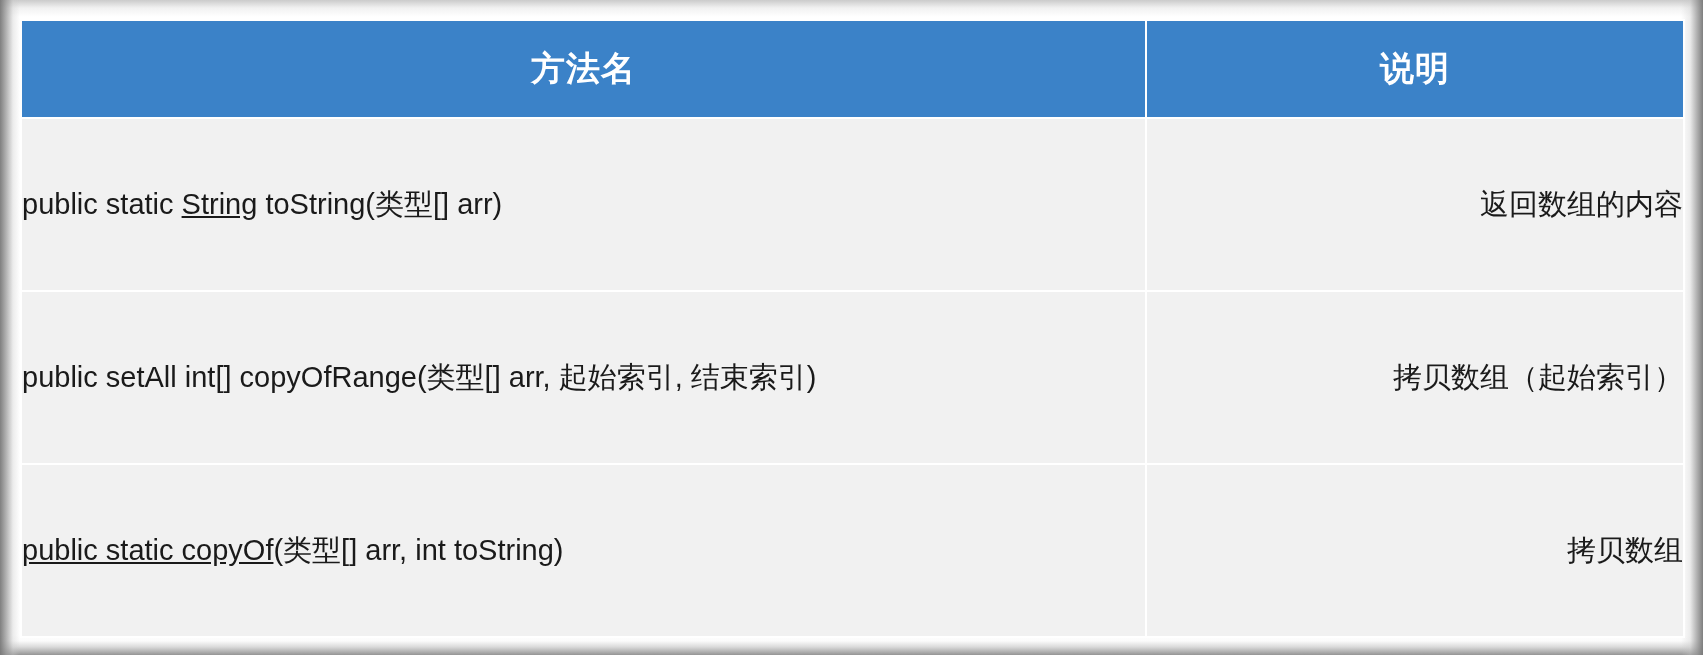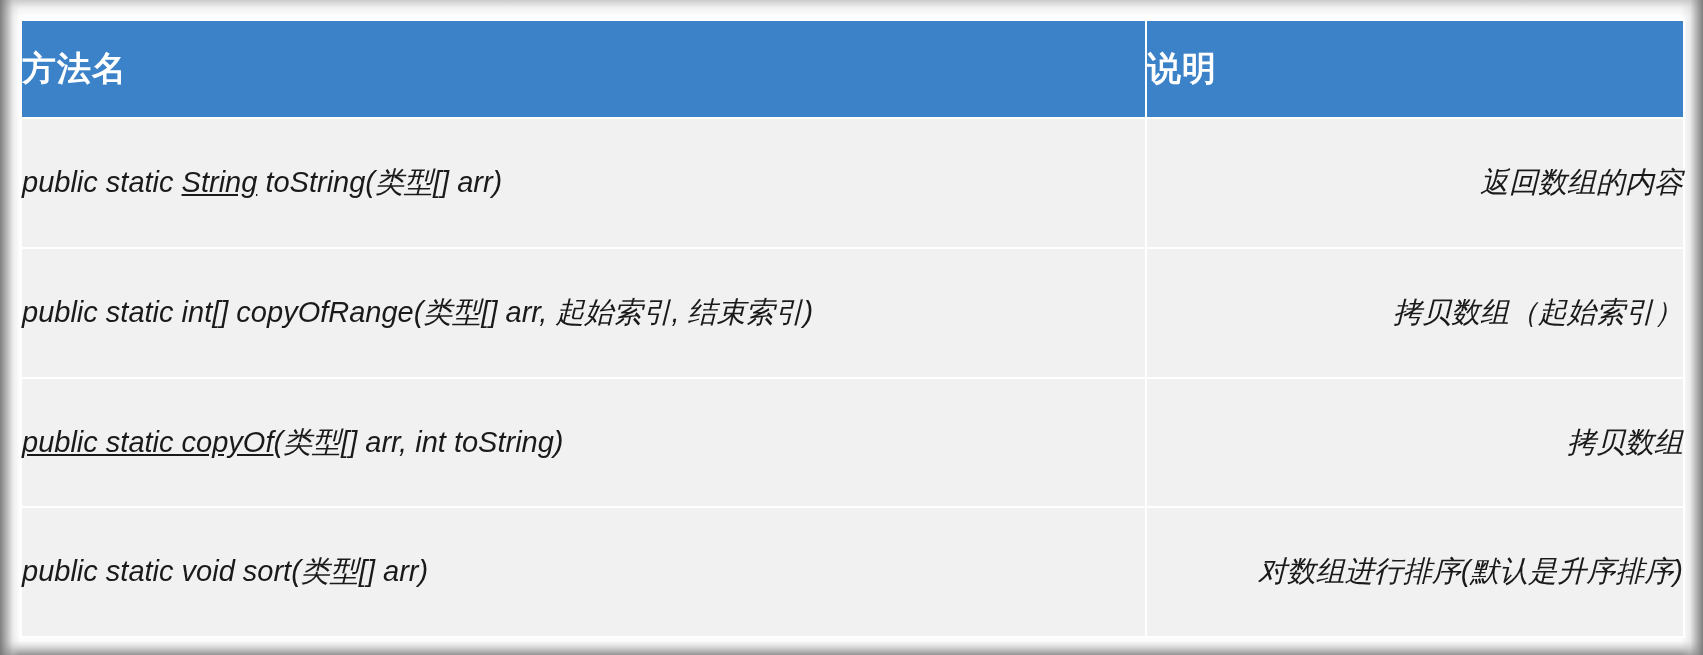--- a/index.html
+++ b/index.html
@@ -52,34 +52,33 @@
     margin: 0;
     vertical-align: middle;
   }
 
   
   thead th {
     background: #3b82c8;
     color: #ffffff;
     font-size: 34px;
     font-weight: bold;
-    text-align: left;
+    text-align: center;
     height: 96px;
     letter-spacing: 1px;
   }
 
   
   tbody td {
     background: #f1f1f1;
     color: #1a1a1a;
     font-size: 29px;
     font-weight: normal;
     height: 100px;
     line-height: 1.3;
-    font-style: italic;
   }
 
   td.col-method {
     padding-left: 16px;
     text-align: left;
     white-space: nowrap;
   }
   td.col-desc {
     padding-left: 22px;
     text-align: right;
@@ -110,31 +109,27 @@
         </tr>
       </thead>
       <tbody>
 
         <tr>
           <td class="col-method"><span>public static </span><span class="u">String</span><span> toString(类型[] arr)</span></td>
           <td class="col-desc">返回数组的内容</td>
         </tr>
 
         <tr>
-          <td class="col-method"><span>public static int[] copyOfRange(类型[] arr, 起始索引, 结束索引)</span></td>
+          <td class="col-method"><span>public setAll int[] copyOfRange(类型[] arr, 起始索引, 结束索引)</span></td>
           <td class="col-desc">拷贝数组（起始索引）</td>
         </tr>
 
         <tr>
           <td class="col-method"><span class="u">public static copyOf</span><span>(类型[] arr, int toString)</span></td>
           <td class="col-desc">拷贝数组</td>
         </tr>
 
 
-        <tr>
-          <td class="col-method"><span>public static void sort(类型[] arr)</span></td>
-          <td class="col-desc">对数组进行排序(默认是升序排序)</td>
-        </tr>
 
       </tbody>
     </table>
   </div>
 </div>
 
 </body></html>

